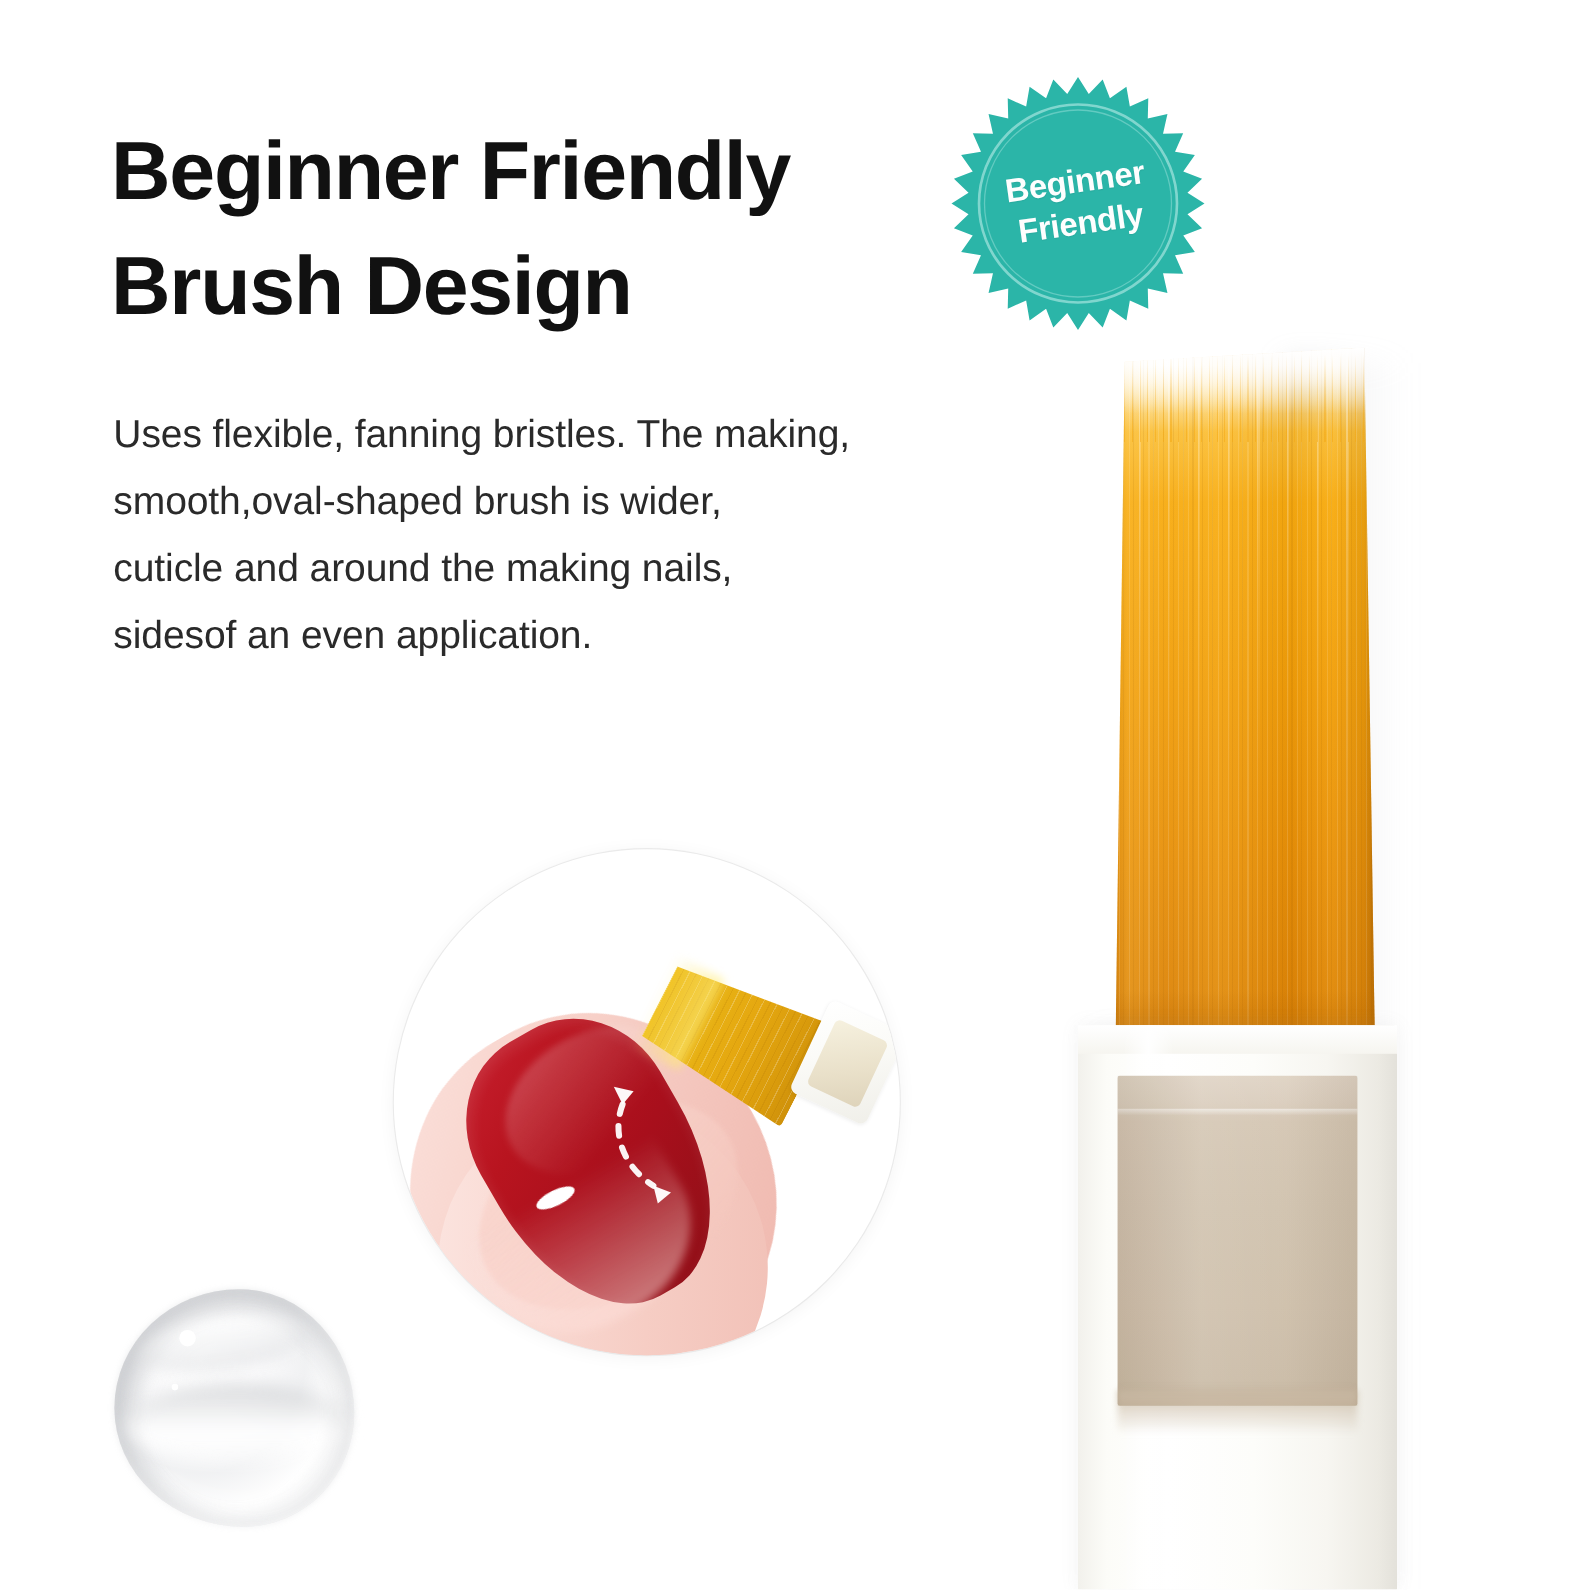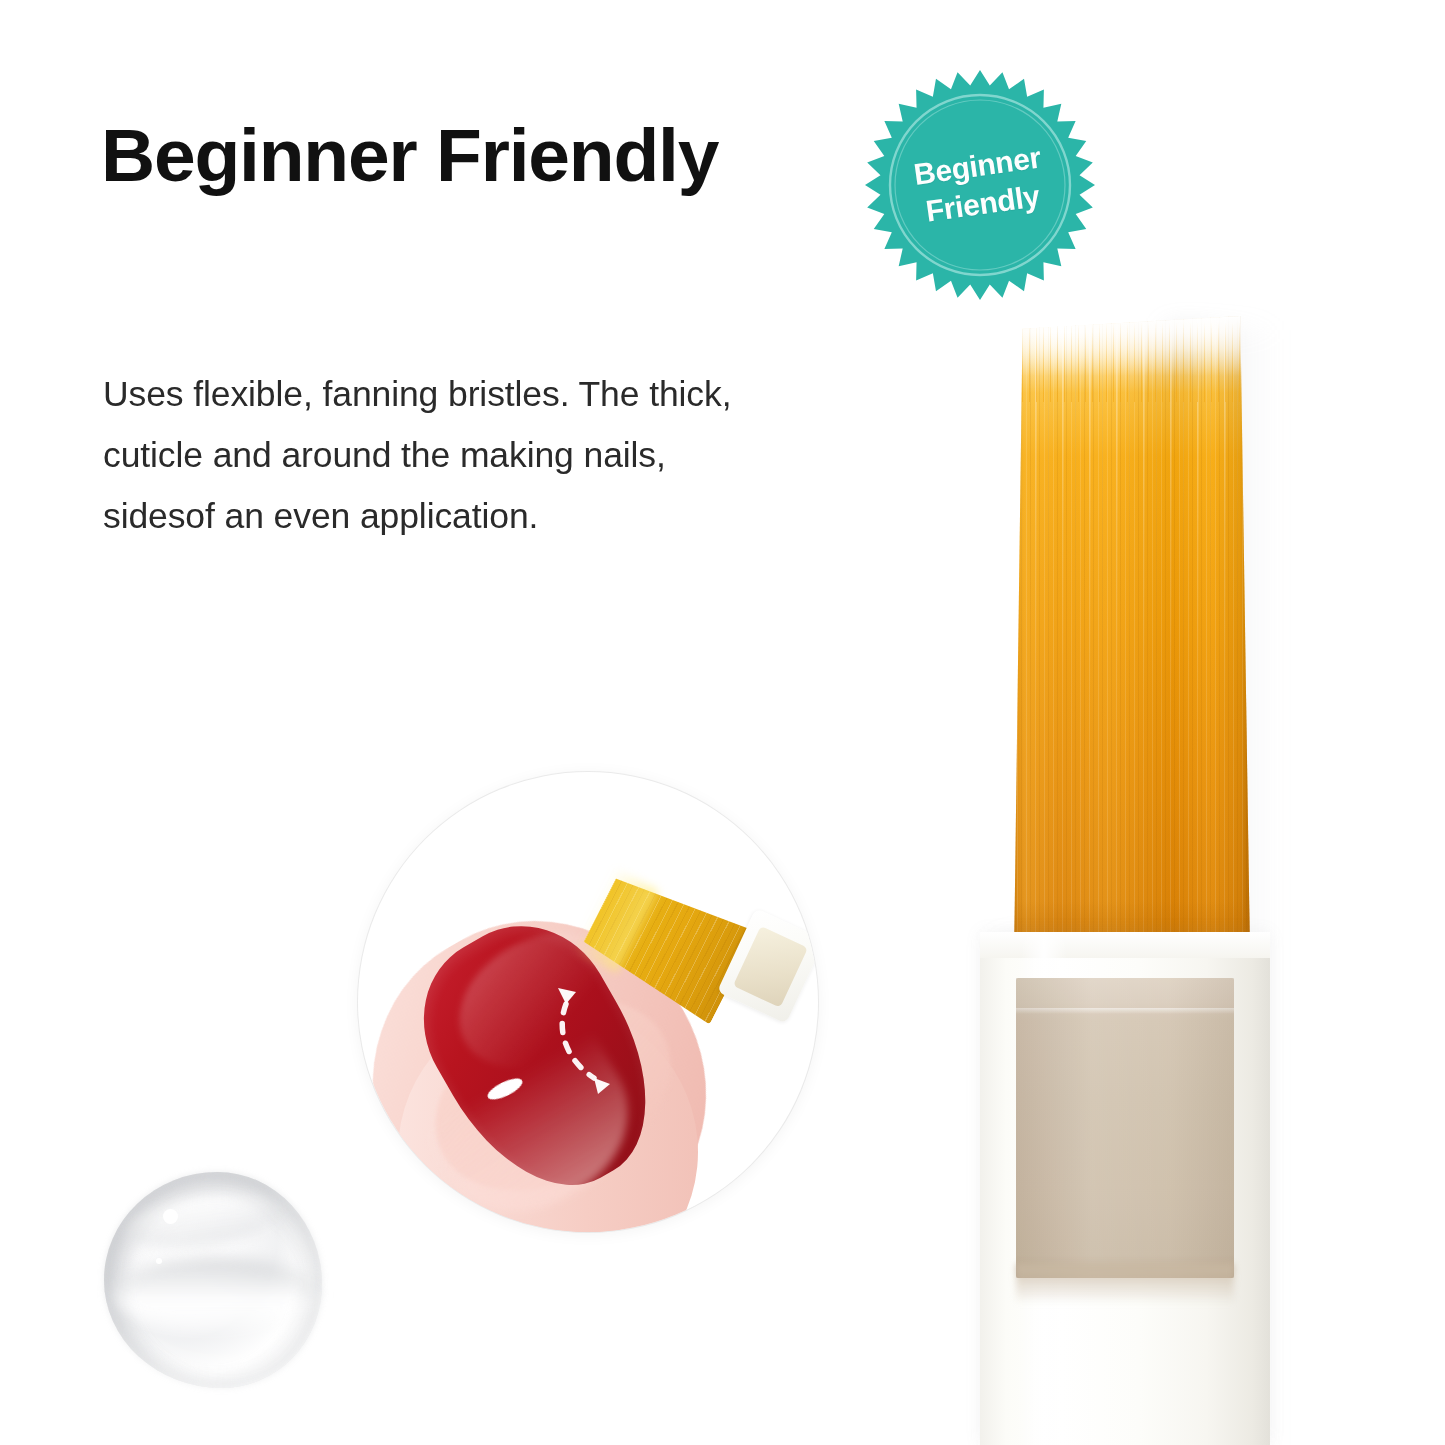--- a/index.html
+++ b/index.html
@@ -312,24 +312,26 @@
     border-radius:50%;background:#ffffff;
   }
 </style>
 </head>
 <body>
 
 <div class="stage">
 
   <div class="headline">
     <span class="l">Beginner Friendly</span>
+    <span class="l">Brush Design</span>
   </div>
 
   <div class="body-copy">
-    <span class="l">Uses flexible, fanning bristles. The thick,</span>
+    <span class="l">Uses flexible, fanning bristles. The making,</span>
+    <span class="l">smooth,oval-shaped brush is wider,</span>
     <span class="l">cuticle and around the making nails,</span>
     <span class="l">sidesof an even application.</span>
   </div>
 
   <div class="badge-wrap">
     <svg viewBox="0 0 232 246">
       <polygon id="burst" fill="#2bb5a8" points="116.00,8.00 125.80,23.48 138.44,10.21 145.03,27.31 160.01,16.75 163.14,34.81 179.89,27.38 179.44,45.70 197.32,41.68 193.30,59.56 211.62,59.11 204.19,75.86 222.25,78.99 211.69,93.97 228.79,100.56 215.52,113.20 231.00,123.00 215.52,132.80 228.79,145.44 211.69,152.03 222.25,167.01 204.19,170.14 211.62,186.89 193.30,186.44 197.32,204.32 179.44,200.30 179.89,218.62 163.14,211.19 160.01,229.25 145.03,218.69 138.44,235.79 125.80,222.52 116.00,238.00 106.20,222.52 93.56,235.79 86.97,218.69 71.99,229.25 68.86,211.19 52.11,218.62 52.56,200.30 34.68,204.32 38.70,186.44 20.38,186.89 27.81,170.14 9.75,167.01 20.31,152.03 3.21,145.44 16.48,132.80 1.00,123.00 16.48,113.20 3.21,100.56 20.31,93.97 9.75,78.99 27.81,75.86 20.38,59.11 38.70,59.56 34.68,41.68 52.56,45.70 52.11,27.38 68.86,34.81 71.99,16.75 86.97,27.31 93.56,10.21 106.20,23.48"></polygon>
       <circle cx="116" cy="123" r="90" fill="none" stroke="#8fdcd5" stroke-width="2.4" opacity=".85"></circle>
       <circle cx="116" cy="123" r="85" fill="none" stroke="#8fdcd5" stroke-width="1.2" opacity=".55"></circle>
     </svg>

